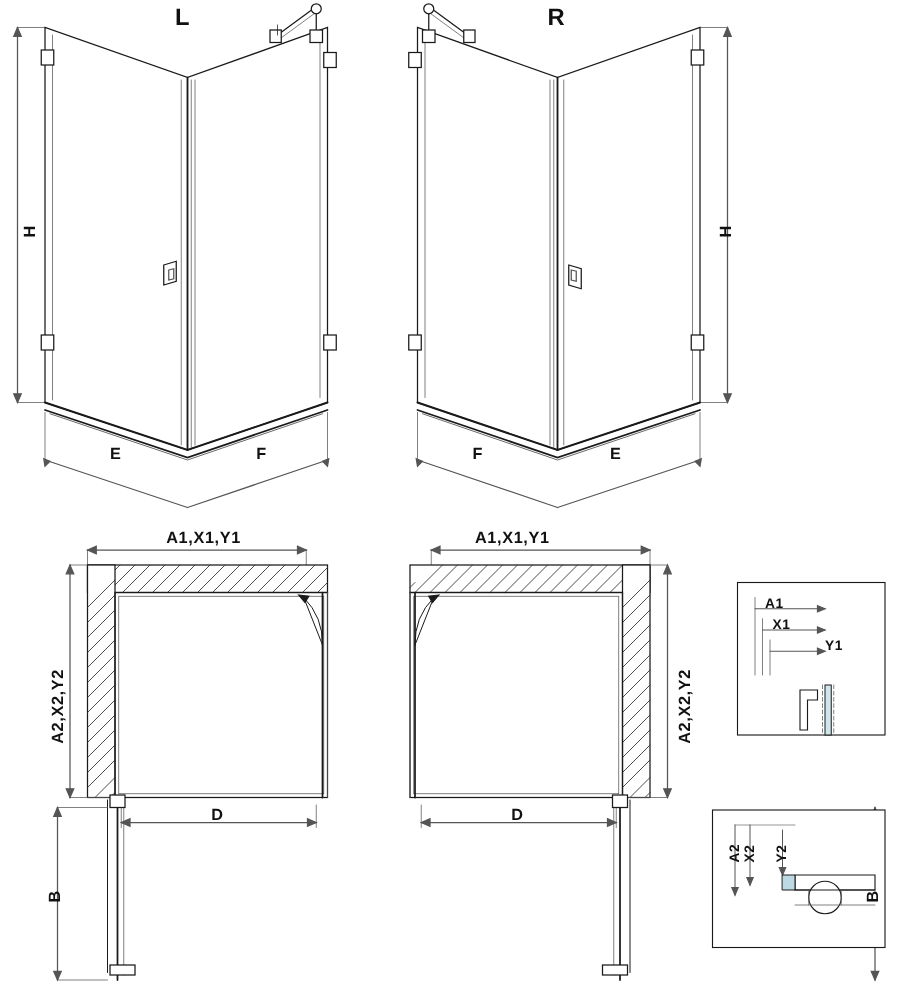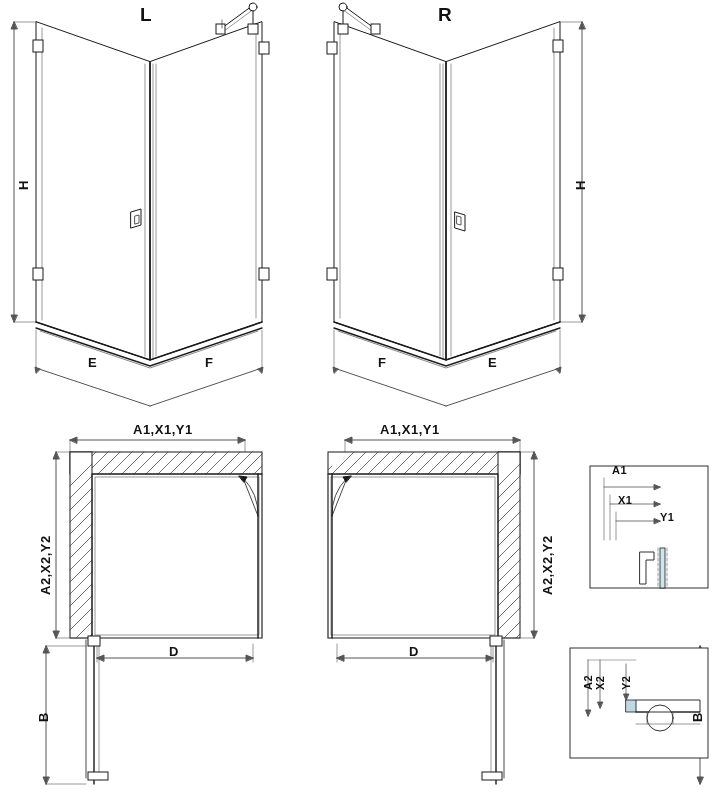--- a/index.html
+++ b/index.html
@@ -334,21 +334,21 @@
 
 <div class="lbl rot" style="left:38px;top:595px;">A2,X2,Y2</div>
 <div class="lbl rot" style="left:540px;top:595px;">A2,X2,Y2</div>
 
 <div class="lbl" style="left:169px;top:644px;">D</div>
 <div class="lbl" style="left:409px;top:644px;">D</div>
 
 <div class="lbl rot" style="left:36px;top:722px;">B</div>
 <div class="lbl rot" style="left:690px;top:722px;">B</div>
 
-<div class="lbl small" style="left:612px;top:464px;">A1</div>
+<div class="lbl small" style="left:612px;top:477px;">A1</div>
 <div class="lbl small" style="left:618px;top:494px;">X1</div>
 <div class="lbl small" style="left:624px;top:511px;margin-left:36px;">Y1</div>
 
 <div class="lbl small rot" style="left:582px;top:690px;">A2</div>
 <div class="lbl small rot" style="left:594px;top:690px;">X2</div>
 <div class="lbl small rot" style="left:620px;top:690px;">Y2</div>
 
 </div>
 
 </body></html>

